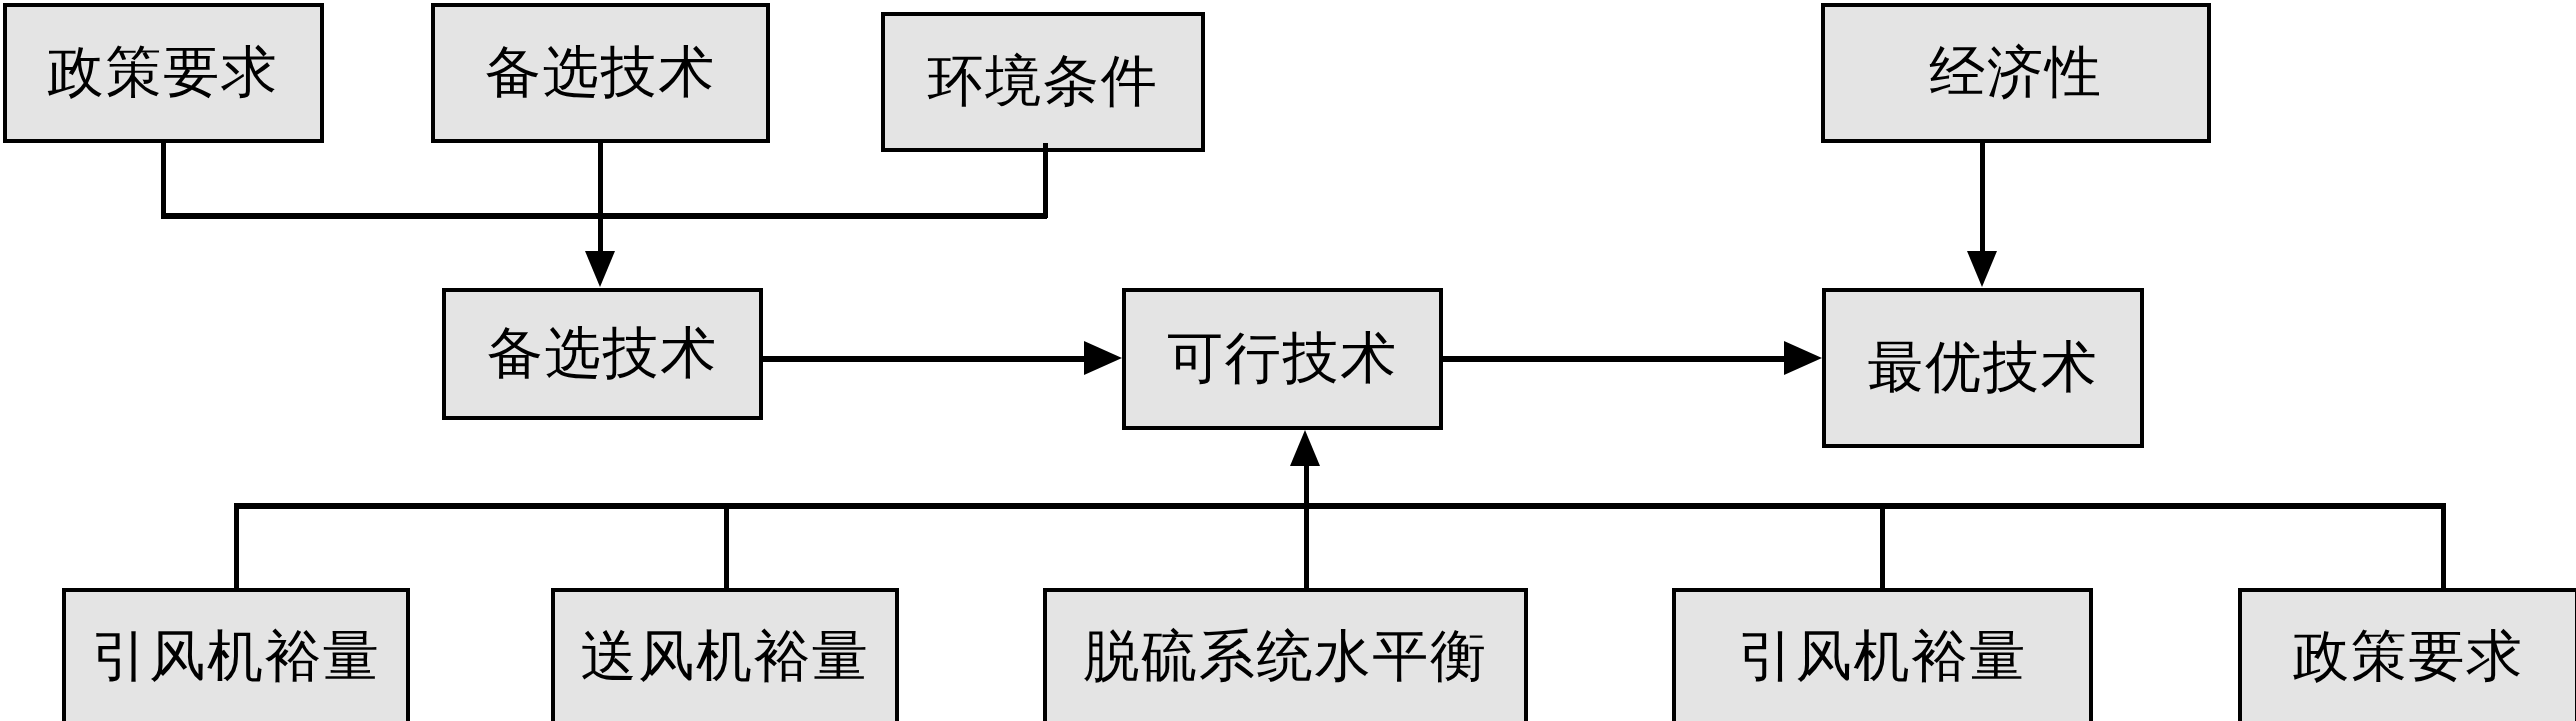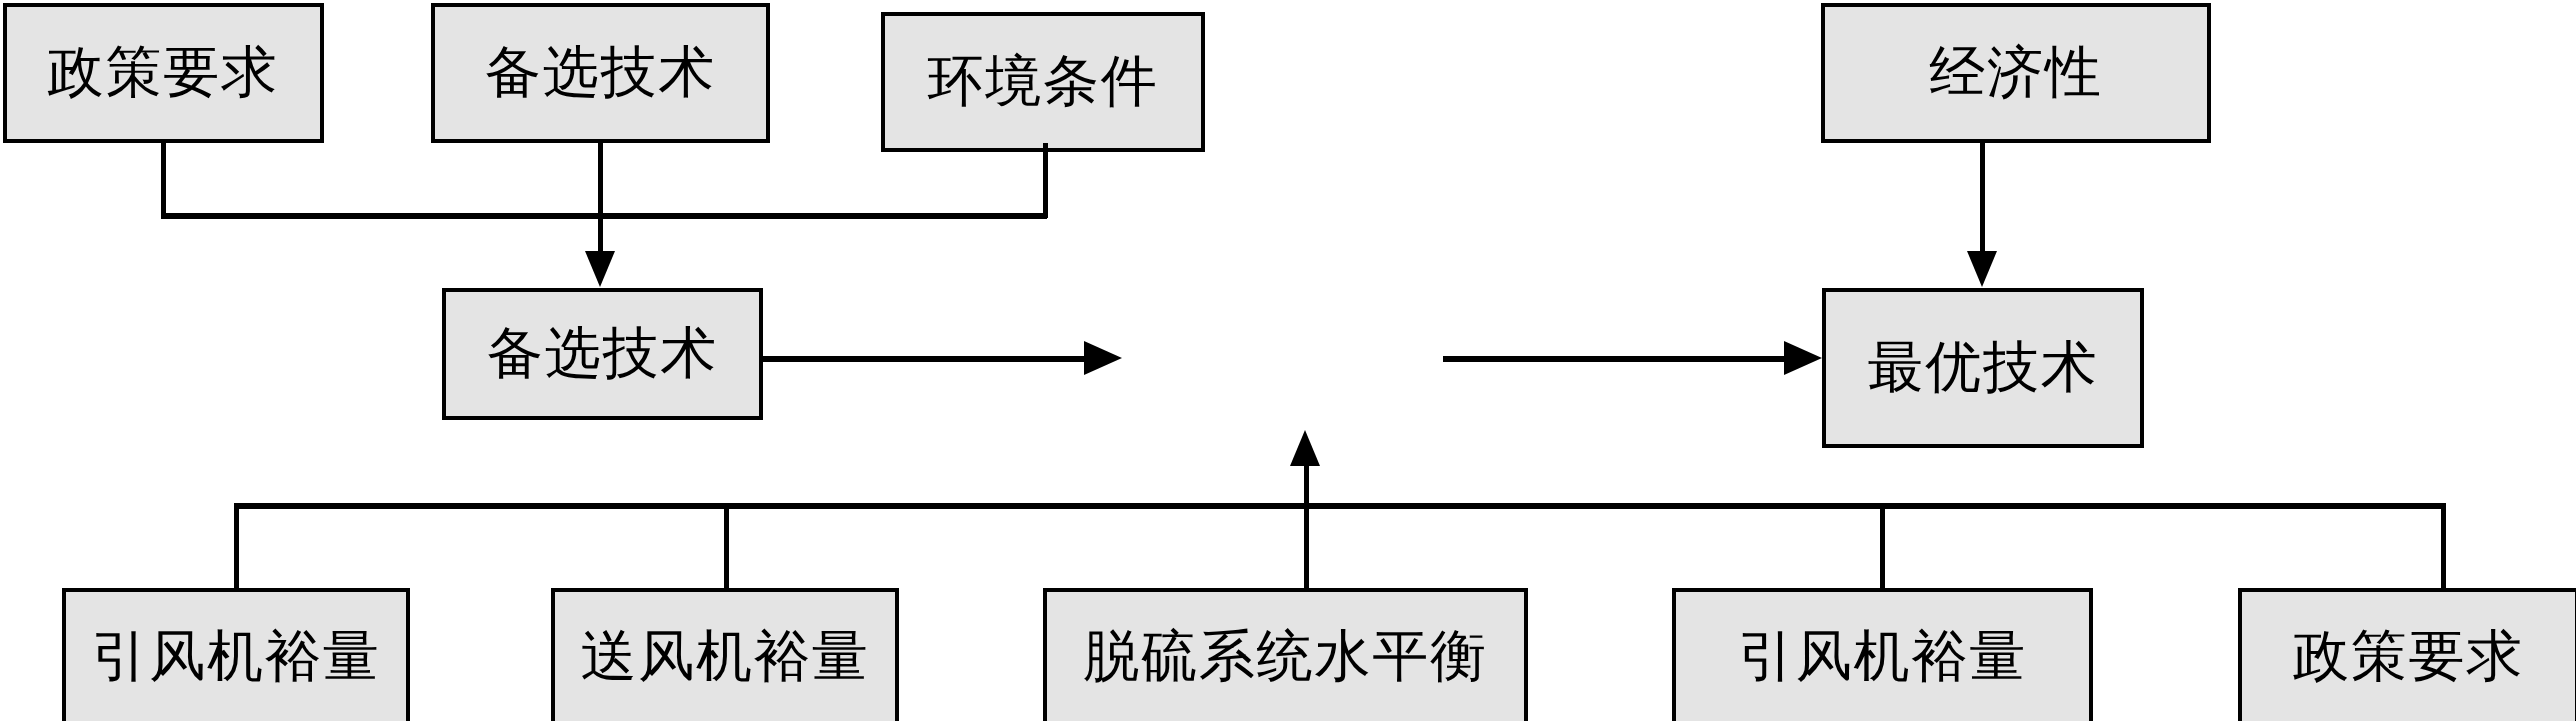--- a/index.html
+++ b/index.html
@@ -87,20 +87,23 @@
   </div>
 
   <div class="node" style="left:1821px; top:2.7px; width:390px; height:140px;">
     <span class="node-label">经济性</span>
   </div>
 
   <div class="node" style="left:442px; top:288px; width:321px; height:132px;">
     <span class="node-label">备选技术</span>
   </div>
 
+  <div class="node" style="left:1122px; top:288px; width:321px; height:142px;">
+    <span class="node-label">可行技术</span>
+  </div>
 
   <div class="node" style="left:1822px; top:288px; width:322px; height:160px;">
     <span class="node-label">最优技术</span>
   </div>
 
   <div class="node" style="left:62px; top:588px; width:348px; height:138px;">
     <span class="node-label">引风机裕量</span>
   </div>
 
   <div class="node" style="left:551px; top:588px; width:348px; height:138px;">

